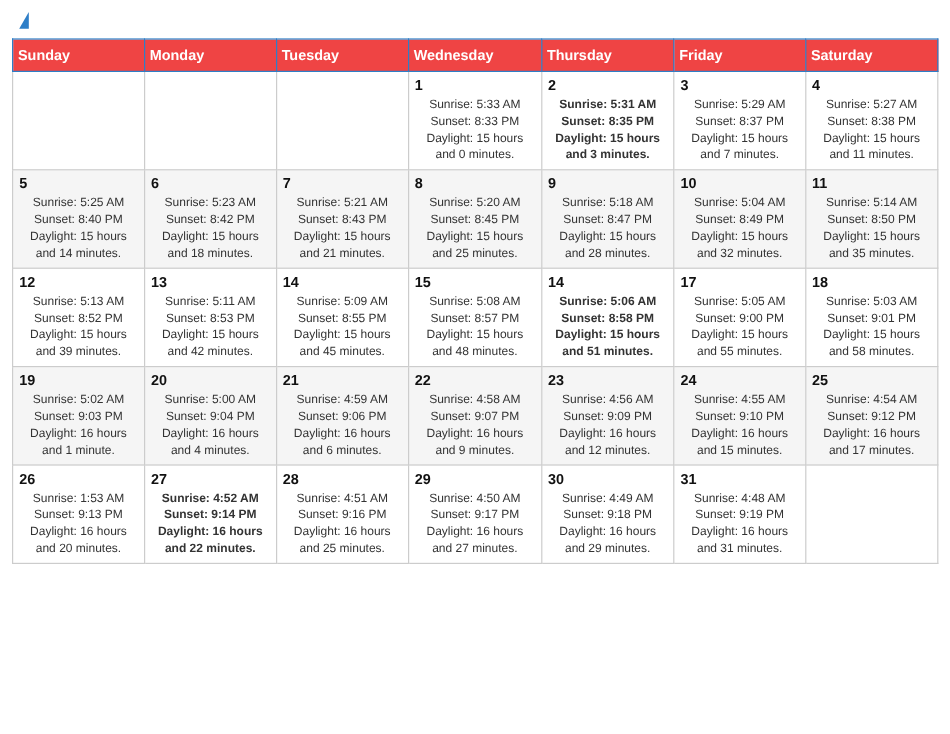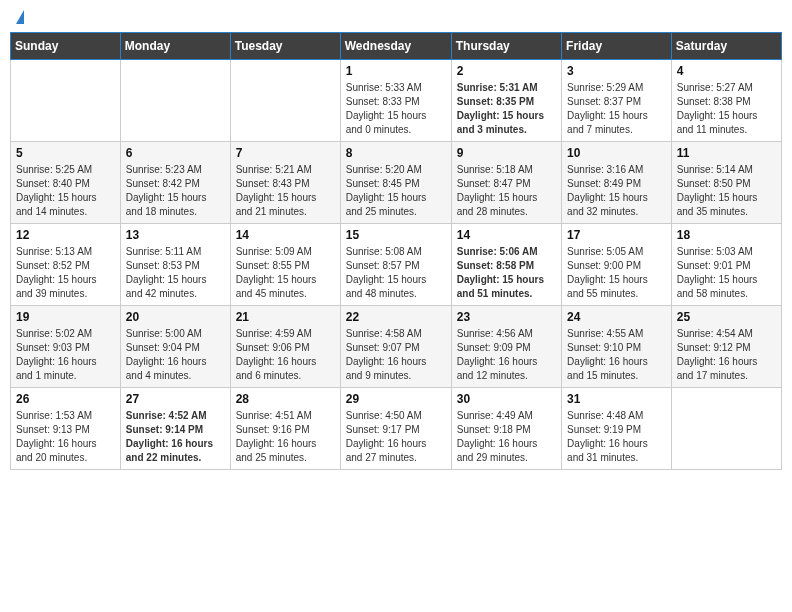--- a/index.html
+++ b/index.html
@@ -52,21 +52,21 @@
     .location-title {
       font-size: 16px;
       color: #333;
     }
     .calendar {
       width: 100%;
       border-collapse: collapse;
       font-size: 11px;
     }
     .calendar th {
-      background-color: #404040;
+      background-color: #ef4444;
       color: #fff;
       padding: 6px 4px;
       text-align: left;
       font-size: 12px;
       border: 1px solid #2e7ec7;
     }
     .calendar td {
       border: 1px solid #ccc;
       vertical-align: top;
       padding: 4px 5px;
@@ -80,20 +80,21 @@
     .day-number {
       font-weight: bold;
       font-size: 12px;
       margin-bottom: 3px;
       color: #111;
     }
     .day-info {
       font-size: 10px;
       color: #333;
       line-height: 1.4;
+      text-align: center;
     }
     .empty-cell {
       background: #fff;
     }
   </style>
 </head>
 <body>
 
 <div class="header-area">
   <div class="logo">
@@ -186,21 +187,21 @@
         </td>
         <td>
           <div class="day-number">9</div>
           <div class="day-info" style="white-space: pre-line;">Sunrise: 5:18 AM
 Sunset: 8:47 PM
 Daylight: 15 hours
 and 28 minutes.</div>
         </td>
         <td>
           <div class="day-number">10</div>
-          <div class="day-info" style="white-space: pre-line;">Sunrise: 3:16 AM
+          <div class="day-info" style="white-space: pre-line;">Sunrise: 5:04 AM
 Sunset: 8:49 PM
 Daylight: 15 hours
 and 32 minutes.</div>
         </td>
         <td>
           <div class="day-number">11</div>
           <div class="day-info" style="white-space: pre-line;">Sunrise: 5:14 AM
 Sunset: 8:50 PM
 Daylight: 15 hours
 and 35 minutes.</div>

